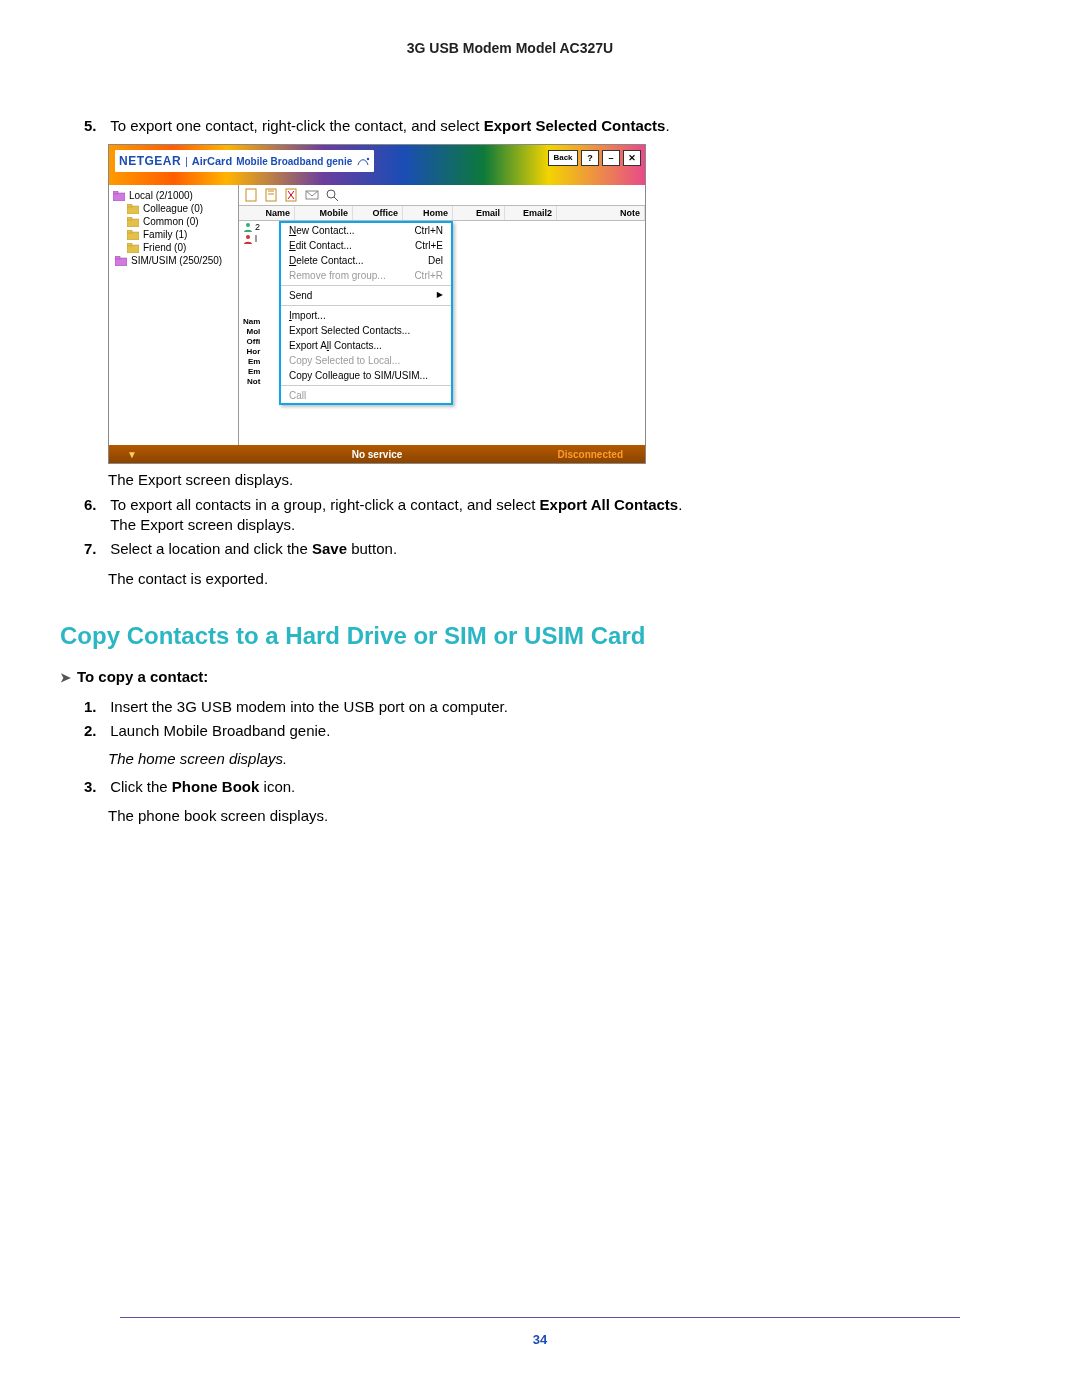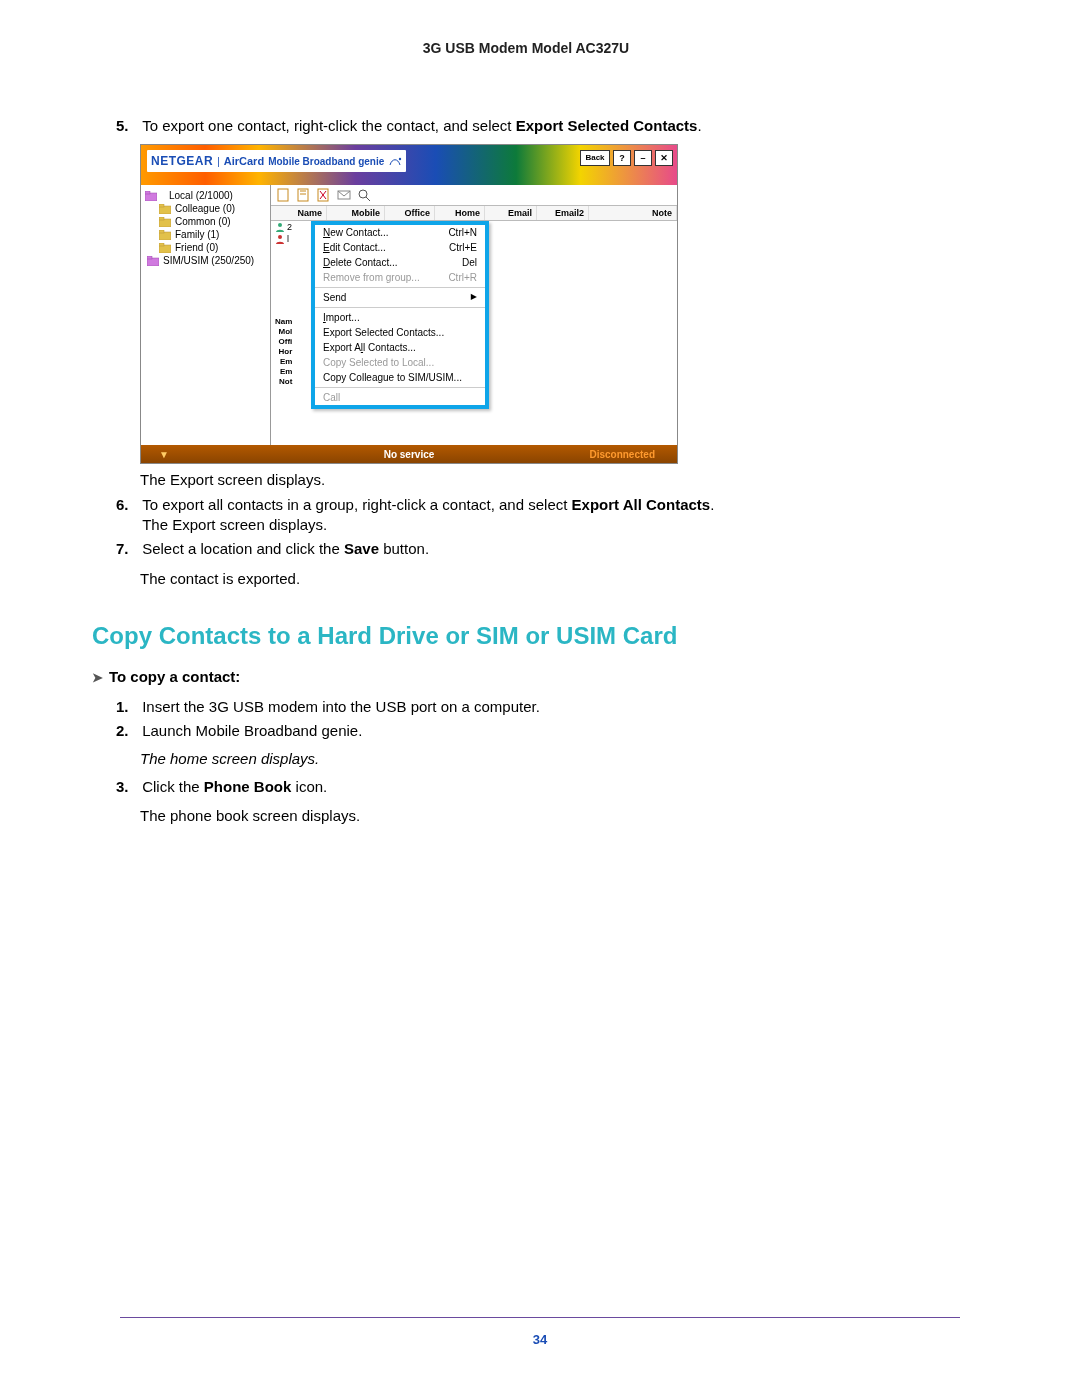--- a/index.html
+++ b/index.html
@@ -9,21 +9,21 @@
     font-family: Arial, Helvetica, sans-serif;
     font-size: 15px;
     color: #000;
     width: 1080px;
   }
   .page {
     width: 1080px;
     height: 1397px;
     position: relative;
     box-sizing: border-box;
-    padding: 40px 120px 0 92px;
+    padding: 40px 120px 0 60px;
   }
   .page-header {
     text-align: center;
     font-weight: bold;
     font-size: 14px;
     color: #222;
     margin-bottom: 60px;
   }
   .ol-num {
     display: inline-block;
@@ -73,21 +73,21 @@
     width:16px; height:14px; border:1px solid #333; background:#fff;
     display:flex; align-items:center; justify-content:center;
     font-size:9px; font-weight:bold; line-height:1;
   }
   .tbtn.back { width:28px; font-size:8px;}
   .app-body { display:flex; }
   .tree-pane {
     width:130px; border-right:1px solid #999; padding:4px 2px 60px 2px;
     box-sizing:border-box; font-size:10px; color:#000;
   }
-  .tree-root { display:flex; align-items:center; gap:12px; padding:1px 2px; }
+  .tree-root { display:flex; align-items:center; gap:4px; padding:1px 2px; }
   .tree-root .folder-icon, .tree-item .folder-icon {
     width:12px; height:10px;
   }
   .tree-item {
     display:flex; align-items:center; gap:4px; padding:1px 2px 1px 16px;
   }
   .folder-y { fill:#e2c14a; stroke:#b8933a; stroke-width:0.5; }
   .folder-p { fill:#d07adf; stroke:#9a4aaa; stroke-width:0.5; }
   .toolbar {
     height:20px; display:flex; align-items:center; gap:6px; padding:0 6px;
@@ -101,21 +101,21 @@
   .col-headers > div { padding:2px 4px; border-right:1px solid #ddd; box-sizing:border-box; }
   .col-name{width:56px;} .col-mobile{width:58px;} .col-office{width:50px;}
   .col-home{width:50px;} .col-email{width:52px;} .col-email2{width:52px;} .col-note{flex:1;}
   .contact-row { display:flex; font-size:9px; }
   .contact-row > div { padding:1px 4px; box-sizing:border-box; }
   .contact-row .cn { width:56px; display:flex; align-items:center; gap:2px;}
   .contact-row .cm { width:58px; text-decoration:underline; color:#000;}
   .person-icon { width:10px; height:10px; }
   .context-menu {
     position:absolute; left:40px; top:36px; width:170px;
-    background:#fff; border:4px solid #0ea5e9; box-shadow:2px 2px 3px rgba(0,0,0,0.25);
+    background:#fff; border:2px solid #0ea5e9; box-shadow:2px 2px 3px rgba(0,0,0,0.25);
     font-size:10px; z-index:5;
   }
   .ctx-item {
     display:flex; justify-content:space-between; padding:2px 8px;
   }
   .ctx-item.disabled { color:#9a9a9a; }
   .ctx-item .u { text-decoration:underline; }
   .ctx-sep { height:1px; background:#ccc; margin:2px 0;}
   .ctx-arrow { font-size:8px; }
   .field-labels {

